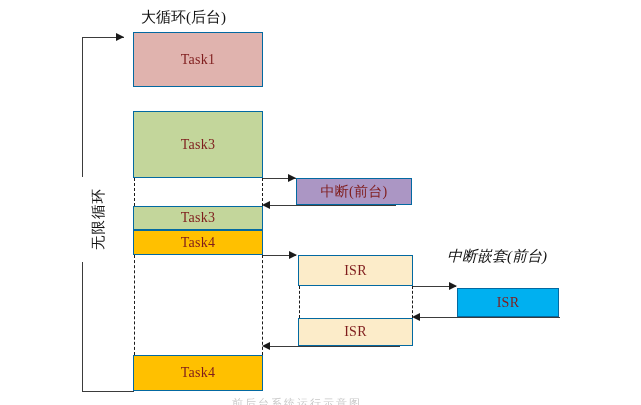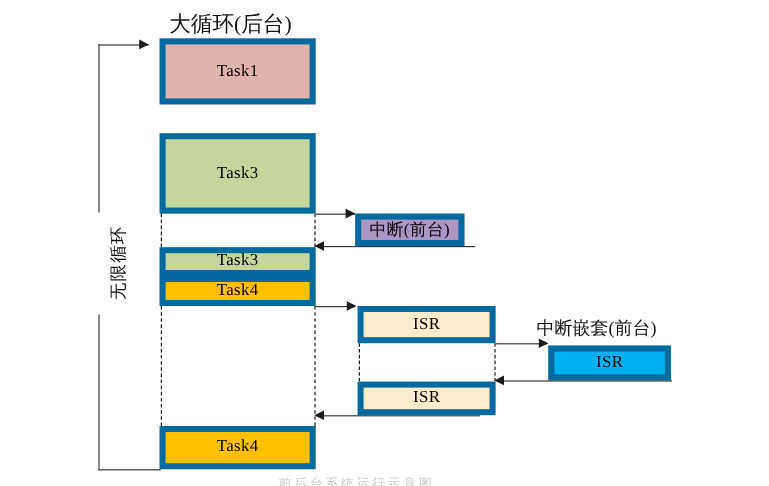--- a/index.html
+++ b/index.html
@@ -15,25 +15,25 @@
     width: 641px;
     height: 405px;
     background: #ffffff;
     overflow: hidden;
   }
 
   
   .box {
     position: absolute;
     box-sizing: border-box;
-    border: 5px solid #0369a1;
+    border: 1px solid #0369a1;
     display: flex;
     align-items: center;
     justify-content: center;
-    color: #000000;
+    color: #7f1d1d;
     font-size: 14px;
     letter-spacing: 0.3px;
     white-space: nowrap;
     text-align: center;
   }
   .label {
     position: absolute;
     color: #111111;
     white-space: nowrap;
     font-size: 14.5px;
@@ -87,23 +87,23 @@
     color: #c9c9c9;
     white-space: nowrap;
     letter-spacing: 2px;
   }
 </style>
 </head>
 <body>
 
 <div id="canvas">
 
-  <div class="label" style="left:141px; top:8px; font-size:18px;">大循环(后台)</div>
+  <div class="label" style="left:141px; top:8px; font-size:15px;">大循环(后台)</div>
 
-  <div class="label" style="left:447px; top:264px; font-size:15px;">中断嵌套(前台)</div>
+  <div class="label" style="left:447px; top:247px; font-size:15px;font-style:italic;">中断嵌套(前台)</div>
 
   <div class="hline" style="left:82px; top:37px; width:42px;"></div>
   <div class="arrow-r" style="left:116px; top:32.5px;"></div>
 
   <div class="vline" style="left:82px; top:37px; height:140px;"></div>
   <div class="vline" style="left:82px; top:262px; height:130px;"></div>
 
   <div class="hline" style="left:82px; top:391px; width:52px;"></div>
 
   <div class="vtext" style="left:89px; top:250px;">无限循环</div>
@@ -121,21 +121,21 @@
   <div class="box" style="left:133px; top:230px; width:130px; height:25px; background:#ffc000;">Task4</div>
 
   <div class="vdash" style="left:134px; top:255px; height:100px;"></div>
   <div class="vdash" style="left:262px; top:255px; height:100px;"></div>
 
   <div class="box" style="left:133px; top:355px; width:130px; height:36px; background:#ffc000;">Task4</div>
 
   <div class="hline" style="left:263px; top:178px; width:33px;"></div>
   <div class="arrow-r" style="left:288px; top:173.5px;"></div>
 
-  <div class="box" style="left:296px; top:178px; width:91px; height:27px; background:#ab96c4; font-size:14px;">中断(前台)</div>
+  <div class="box" style="left:296px; top:178px; width:116px; height:27px; background:#ab96c4; font-size:14px;">中断(前台)</div>
 
   <div class="hline" style="left:264px; top:205px; width:132px;"></div>
   <div class="arrow-l" style="left:262px; top:200.5px;"></div>
 
   <div class="hline" style="left:263px; top:255px; width:33px;"></div>
   <div class="arrow-r" style="left:289px; top:250.5px;"></div>
 
   <div class="box" style="left:298px; top:255px; width:115px; height:31px; background:#fcecc9;">ISR</div>
 
   <div class="vdash" style="left:299px; top:286px; height:32px;"></div>

